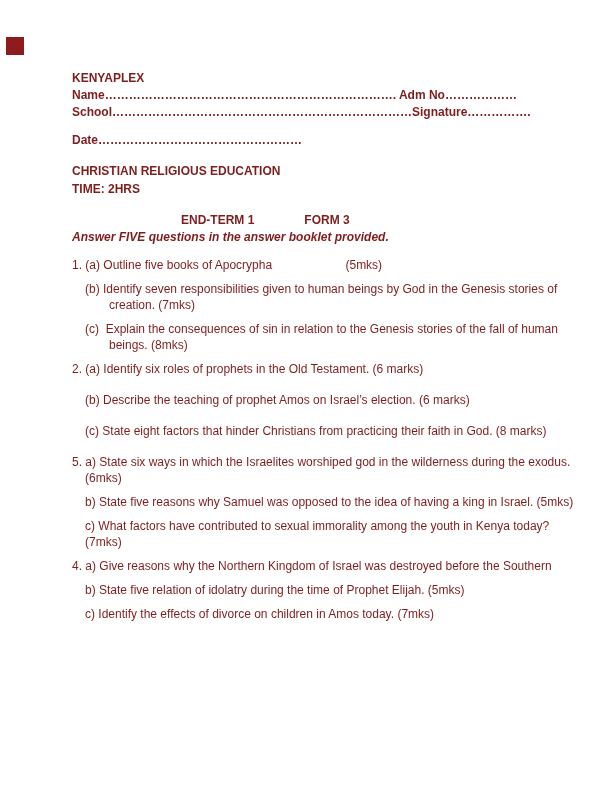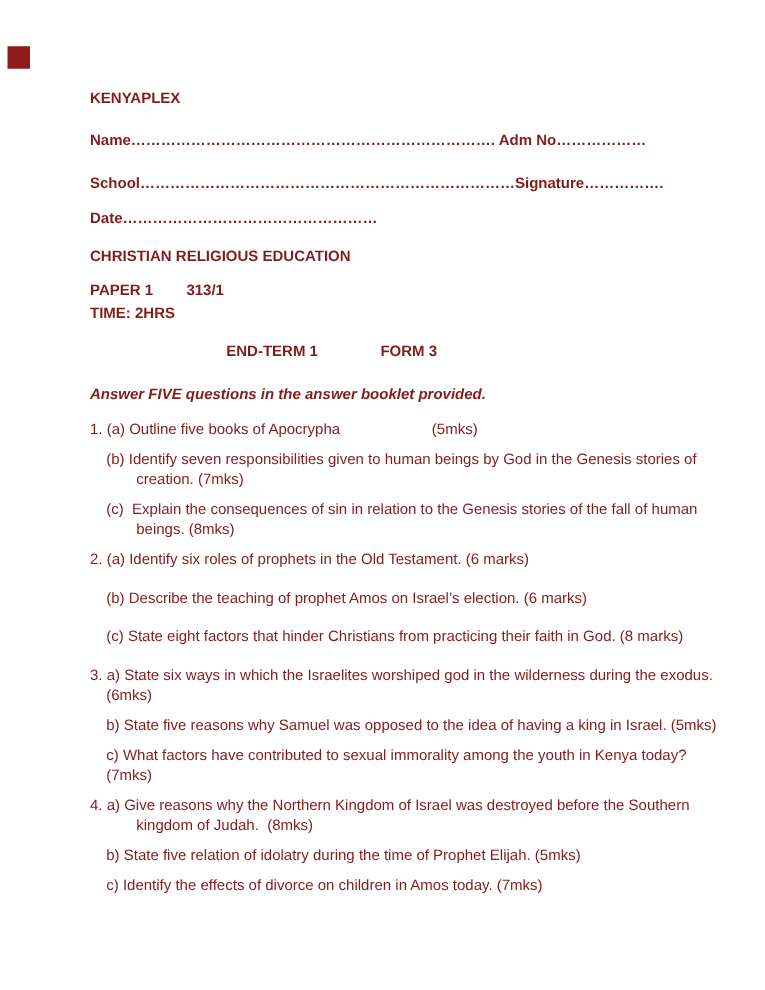--- a/index.html
+++ b/index.html
@@ -29,21 +29,21 @@
     line-height: 16px;
     color: #7f1d1d;
     white-space: pre;
   }
   .bold { font-weight: bold; }
   .boldital { font-weight: bold; font-style: italic; }
   .term { padding-left: 109px; }
   .mt2  { margin-top: 2px; }
   .mt11 { margin-top: 11px; }
   .mt12 { margin-top: 12px; }
-  .mt13 { margin-top: 18px; }
+  .mt13 { margin-top: 1px; }
   .mt15 { margin-top: 15px; }
   
   .sp-first { margin-top: 12px; }
   .sp-wrap  { margin-top: 0; }
   .sp-sub   { margin-top: 8px; }
   .sp-block { margin-top: 15px; }
   
   .ind-0 { padding-left: 0; }
   .ind-1 { padding-left: 13px; }
   .ind-2 { padding-left: 37px; }
@@ -52,37 +52,35 @@
 <body>
 
 <div class="page">
   <div class="badge" style="background: rgb(142, 28, 28);"></div>
   <div class="content">
     <div class="ln bold">KENYAPLEX</div>
     <div class="ln bold mt13">Name………………………………………………………………. Adm No………………</div>
     <div class="ln bold mt13">School…………………………………………………………………Signature…………….</div>
     <div class="ln bold mt12">Date……………………………………………</div>
     <div class="ln bold mt15">CHRISTIAN RELIGIOUS EDUCATION</div>
-    <div class="ln bold mt11">PAPER 1        313/1</div>
     <div class="ln bold mt2">TIME: 2HRS</div>
     <div class="ln bold mt15 term">END-TERM 1               FORM 3</div>
     <div class="ln boldital mt13">Answer FIVE questions in the answer booklet provided.</div>
     <div id="questions">
         <div class="ln sp-first ind-0">1. (a) Outline five books of Apocrypha                      (5mks)</div>
         <div class="ln sp-sub ind-1">(b) Identify seven responsibilities given to human beings by God in the Genesis stories of</div>
         <div class="ln sp-wrap ind-2">creation. (7mks)</div>
         <div class="ln sp-sub ind-1">(c)  Explain the consequences of sin in relation to the Genesis stories of the fall of human</div>
         <div class="ln sp-wrap ind-2">beings. (8mks)</div>
         <div class="ln sp-sub ind-0">2. (a) Identify six roles of prophets in the Old Testament. (6 marks)</div>
         <div class="ln sp-block ind-1">(b) Describe the teaching of prophet Amos on Israel’s election. (6 marks)</div>
         <div class="ln sp-block ind-1">(c) State eight factors that hinder Christians from practicing their faith in God. (8 marks)</div>
-        <div class="ln sp-block ind-0">3. a) State six ways in which the Israelites worshiped god in the wilderness during the exodus.</div>
+        <div class="ln sp-block ind-0">5. a) State six ways in which the Israelites worshiped god in the wilderness during the exodus.</div>
         <div class="ln sp-wrap ind-1">(6mks)</div>
         <div class="ln sp-sub ind-1">b) State five reasons why Samuel was opposed to the idea of having a king in Israel. (5mks)</div>
         <div class="ln sp-sub ind-1">c) What factors have contributed to sexual immorality among the youth in Kenya today?</div>
         <div class="ln sp-wrap ind-1">(7mks)</div>
         <div class="ln sp-sub ind-0">4. a) Give reasons why the Northern Kingdom of Israel was destroyed before the Southern</div>
-        <div class="ln sp-wrap ind-2">kingdom of Judah.  (8mks)</div>
         <div class="ln sp-sub ind-1">b) State five relation of idolatry during the time of Prophet Elijah. (5mks)</div>
         <div class="ln sp-sub ind-1">c) Identify the effects of divorce on children in Amos today. (7mks)</div>
       </div>
   </div>
 </div>
 
 </body></html>

